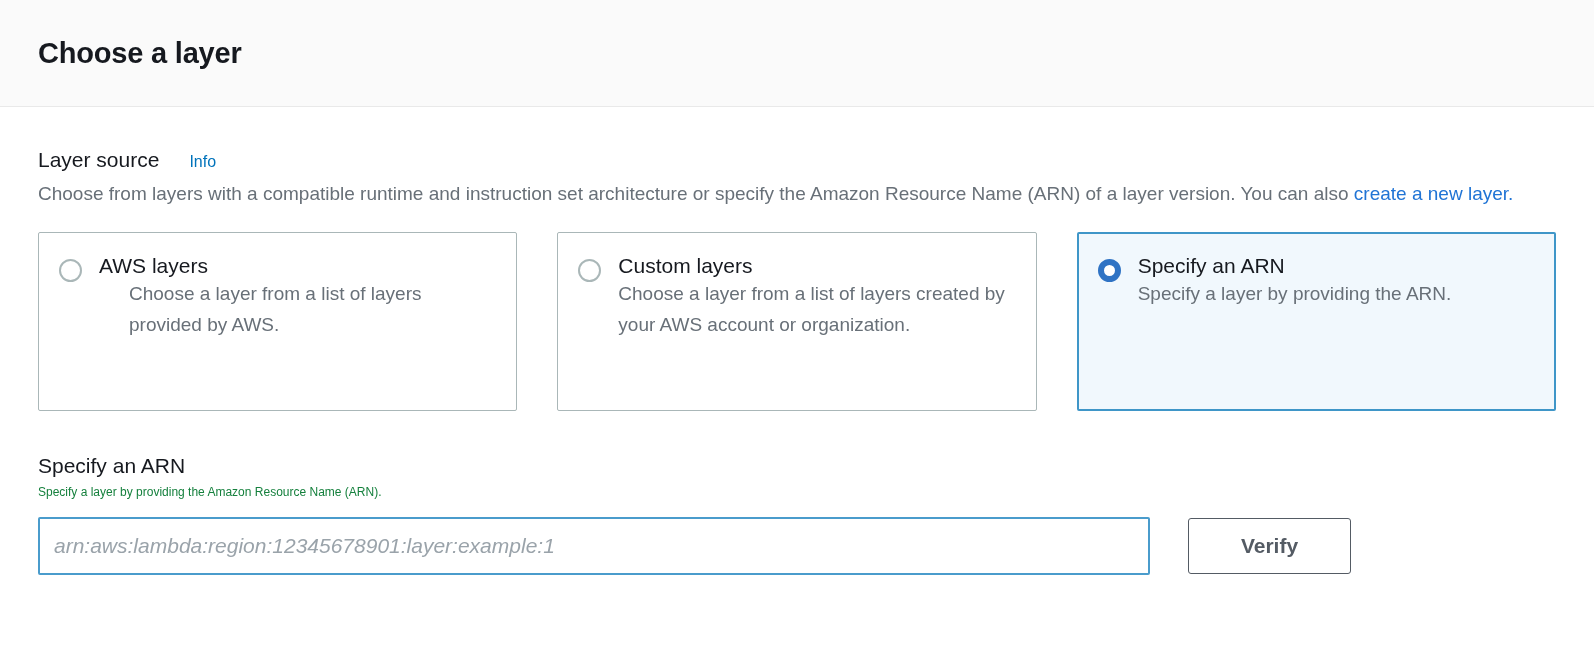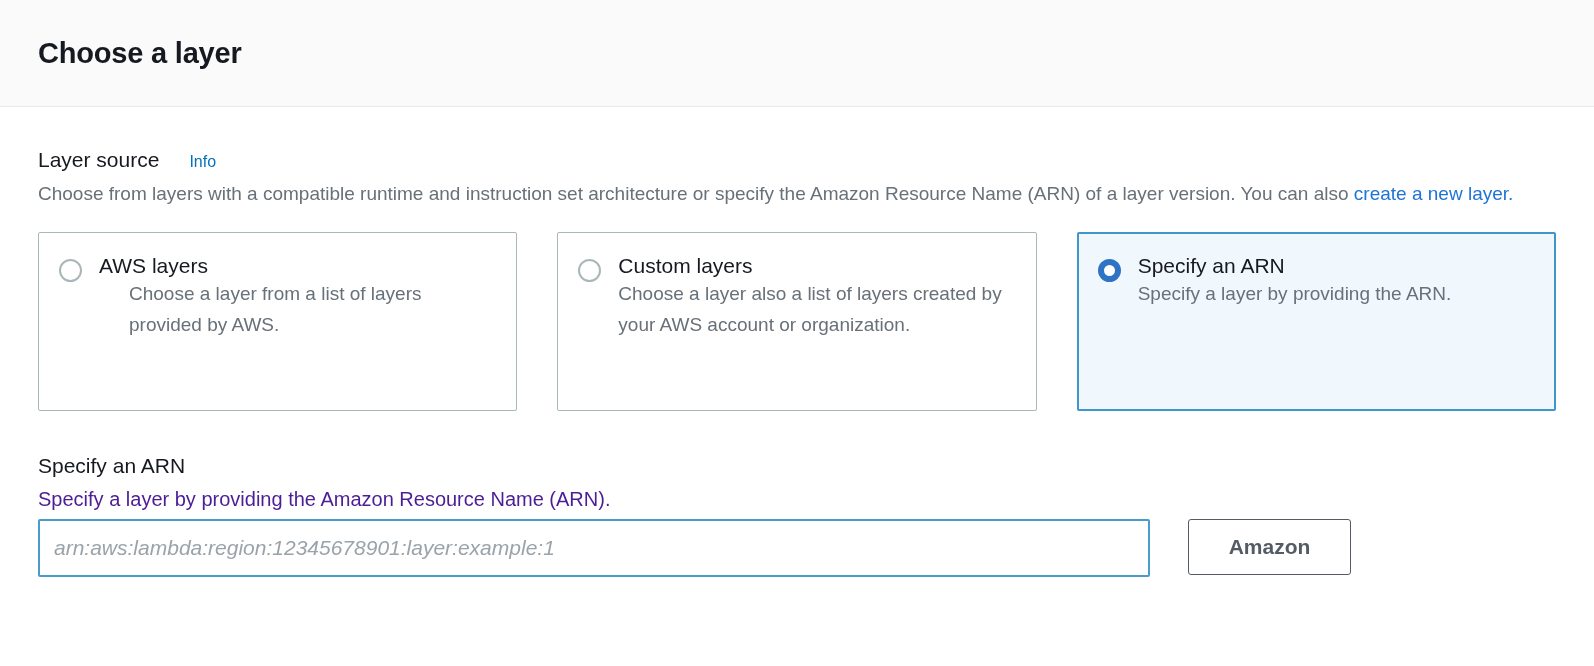--- a/index.html
+++ b/index.html
@@ -123,29 +123,29 @@
   }
 
   
   .field-label {
     font-size: 21px;
     color: #16191f;
     line-height: 1.25;
     margin-bottom: 4px;
   }
   .field-desc {
-    font-size: 20px;
-    color: #4c1d95;
+    font-size: 12px;
+    color: #15803d;
     line-height: 1.6;
-    margin-bottom: 4px;
+    margin-bottom: 15px;
   }
 
   .field-row {
     display: flex;
-    align-items: flex-start;
+    align-items: center;
     gap: 38px;
   }
   .arn-input {
     width: 1112px;
     height: 58px;
     box-sizing: border-box;
     border: 2px solid #4a9ccc;
     border-radius: 2px;
     background: #ffffff;
     font-family: "Liberation Sans", sans-serif;
@@ -199,35 +199,35 @@
       <span class="card-text">
         <span class="card-title" style="display:block;">AWS layers</span>
         <span class="card-desc" style="display:block;margin-left:30px;">Choose a layer from a list of layers provided by AWS.</span>
       </span>
     </div>
 
     <div class="radio-card">
       <span class="radio-dot"></span>
       <span class="card-text">
         <span class="card-title" style="display:block;">Custom layers</span>
-        <span class="card-desc" style="display:block;">Choose a layer also a list of layers created by your AWS account or organization.</span>
+        <span class="card-desc" style="display:block;">Choose a layer from a list of layers created by your AWS account or organization.</span>
       </span>
     </div>
 
     <div class="radio-card selected">
       <span class="radio-dot"></span>
       <span class="card-text">
         <span class="card-title" style="display:block;">Specify an ARN</span>
         <span class="card-desc" style="display:block;">Specify a layer by providing the ARN.</span>
       </span>
     </div>
 
   </div>
 
   <div class="field-label">Specify an ARN</div>
   <div class="field-desc">Specify a layer by providing the Amazon Resource Name (ARN).</div>
 
   <div class="field-row">
     <input class="arn-input" type="text" autofocus="" placeholder="arn:aws:lambda:region:12345678901:layer:example:1" style="">
-    <button class="verify-button">Amazon</button>
+    <button class="verify-button">Verify</button>
   </div>
 
 </div>
 
 </body></html>

